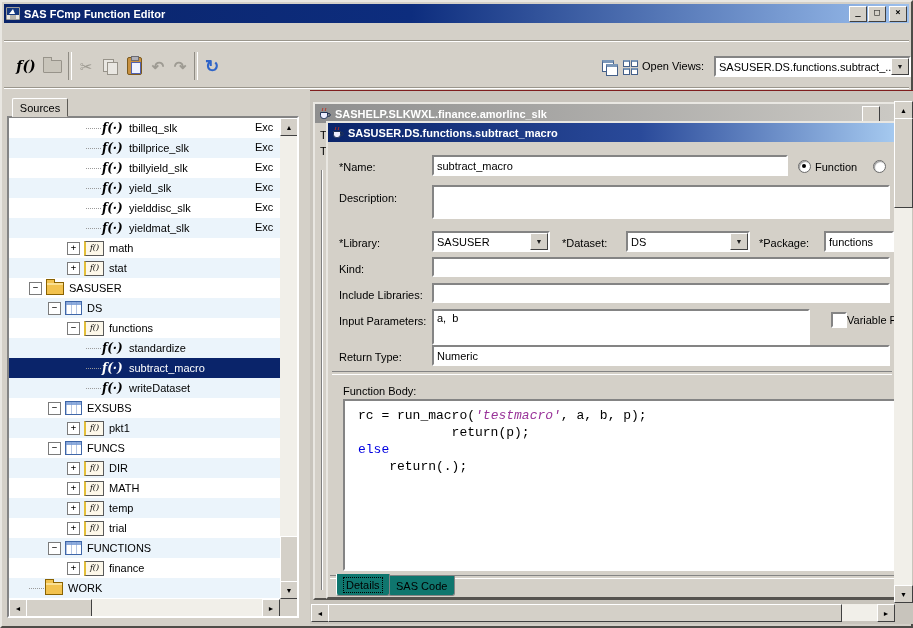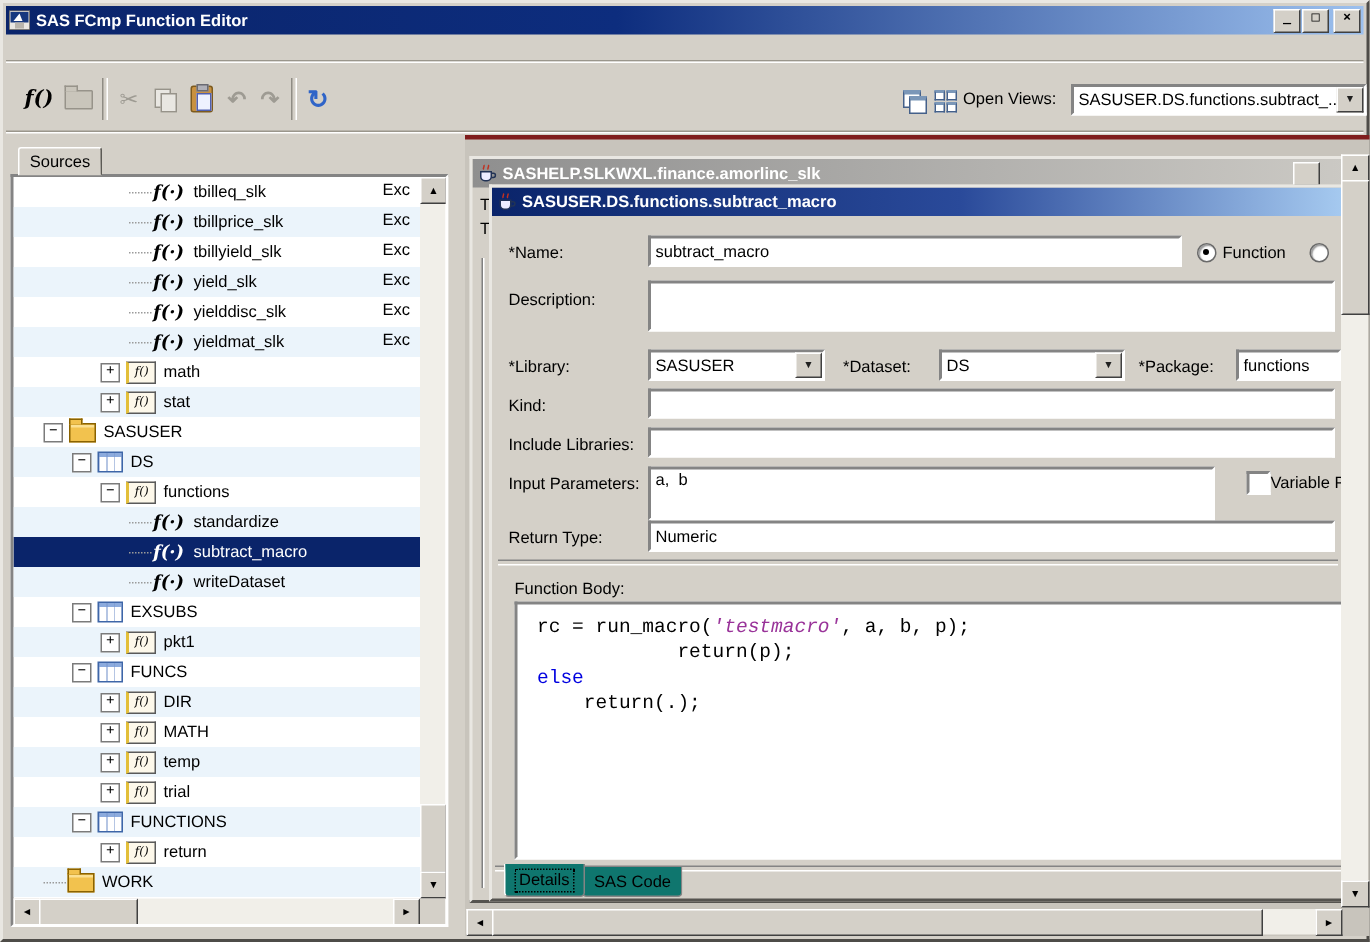--- a/index.html
+++ b/index.html
@@ -314,21 +314,21 @@
         <div class="tree-row">
           <span style="flex: 0 0 39px;"></span>
           <span class="expander">−</span>
           <span class="ic-ds"></span>
           <span class="tree-label">FUNCTIONS</span>
         </div>
         <div class="tree-row">
           <span style="flex: 0 0 58px;"></span>
           <span class="expander">+</span>
           <span class="ic-pkg">f()</span>
-          <span class="tree-label">return</span>
+          <span class="tree-label">finance</span>
         </div>
         <div class="tree-row">
           <span style="flex: 0 0 20px;"></span>
           <span class="expander-slot"></span>
           <span class="ic-folder"></span>
           <span class="tree-label">WORK</span>
         </div>
       </div>
 
     <div class="abs sb-track" style="right:0;top:0;width:17px;bottom:17px">
@@ -348,21 +348,21 @@
       <div class="sb-thumb" style="left:17px;top:0;width:64px;height:16px"></div>
       <div class="sb-btn" style="right:0;top:0;width:16px;height:16px">
           <span>►</span>
         </div>
     </div>
     <div class="abs" style="right:0;bottom:0;width:17px;height:17px;background:#d4d0c8"></div>
   </div>
 
   <div class="abs" style="left:297px;top:88px;width:11px;bottom:6px;background:#d4d0c8"></div>
 
-  <div class="abs" style="left:308px;top:88px;width:603px;height:534px;background:#c8c4bc;border-top:3px solid #7f1d1d">
+  <div class="abs" style="left:308px;top:88px;width:603px;height:534px;background:#c8c4bc;border-top:1px solid #7f1d1d">
 
     <div class="mdi-win abs" style="left:3px;top:11px;width:586px;height:498px;z-index:1">
       <div class="mdi-title inactive">
         <svg class="cup" width="13" height="13">
             <path d="M2.5 5.5h7v3.2a2.8 2.8 0 0 1-2.8 2.8H5.3a2.8 2.8 0 0 1-2.8-2.8z" fill="#eef" stroke="#223355"></path>
             <path d="M9.5 6.5h1.4a1.4 1.4 0 0 1 0 2.8H9.5" fill="none" stroke="#223355"></path>
             <path d="M4.5 1c1 1-1 1.8 0 3M7.5 1c1 1-1 1.8 0 3" stroke="#c03020" fill="none"></path>
           </svg>
         <span style="flex:1">SASHELP.SLKWXL.finance.amorlinc_slk</span>
         <span class="winbtn" style="margin-right:14px"></span>

